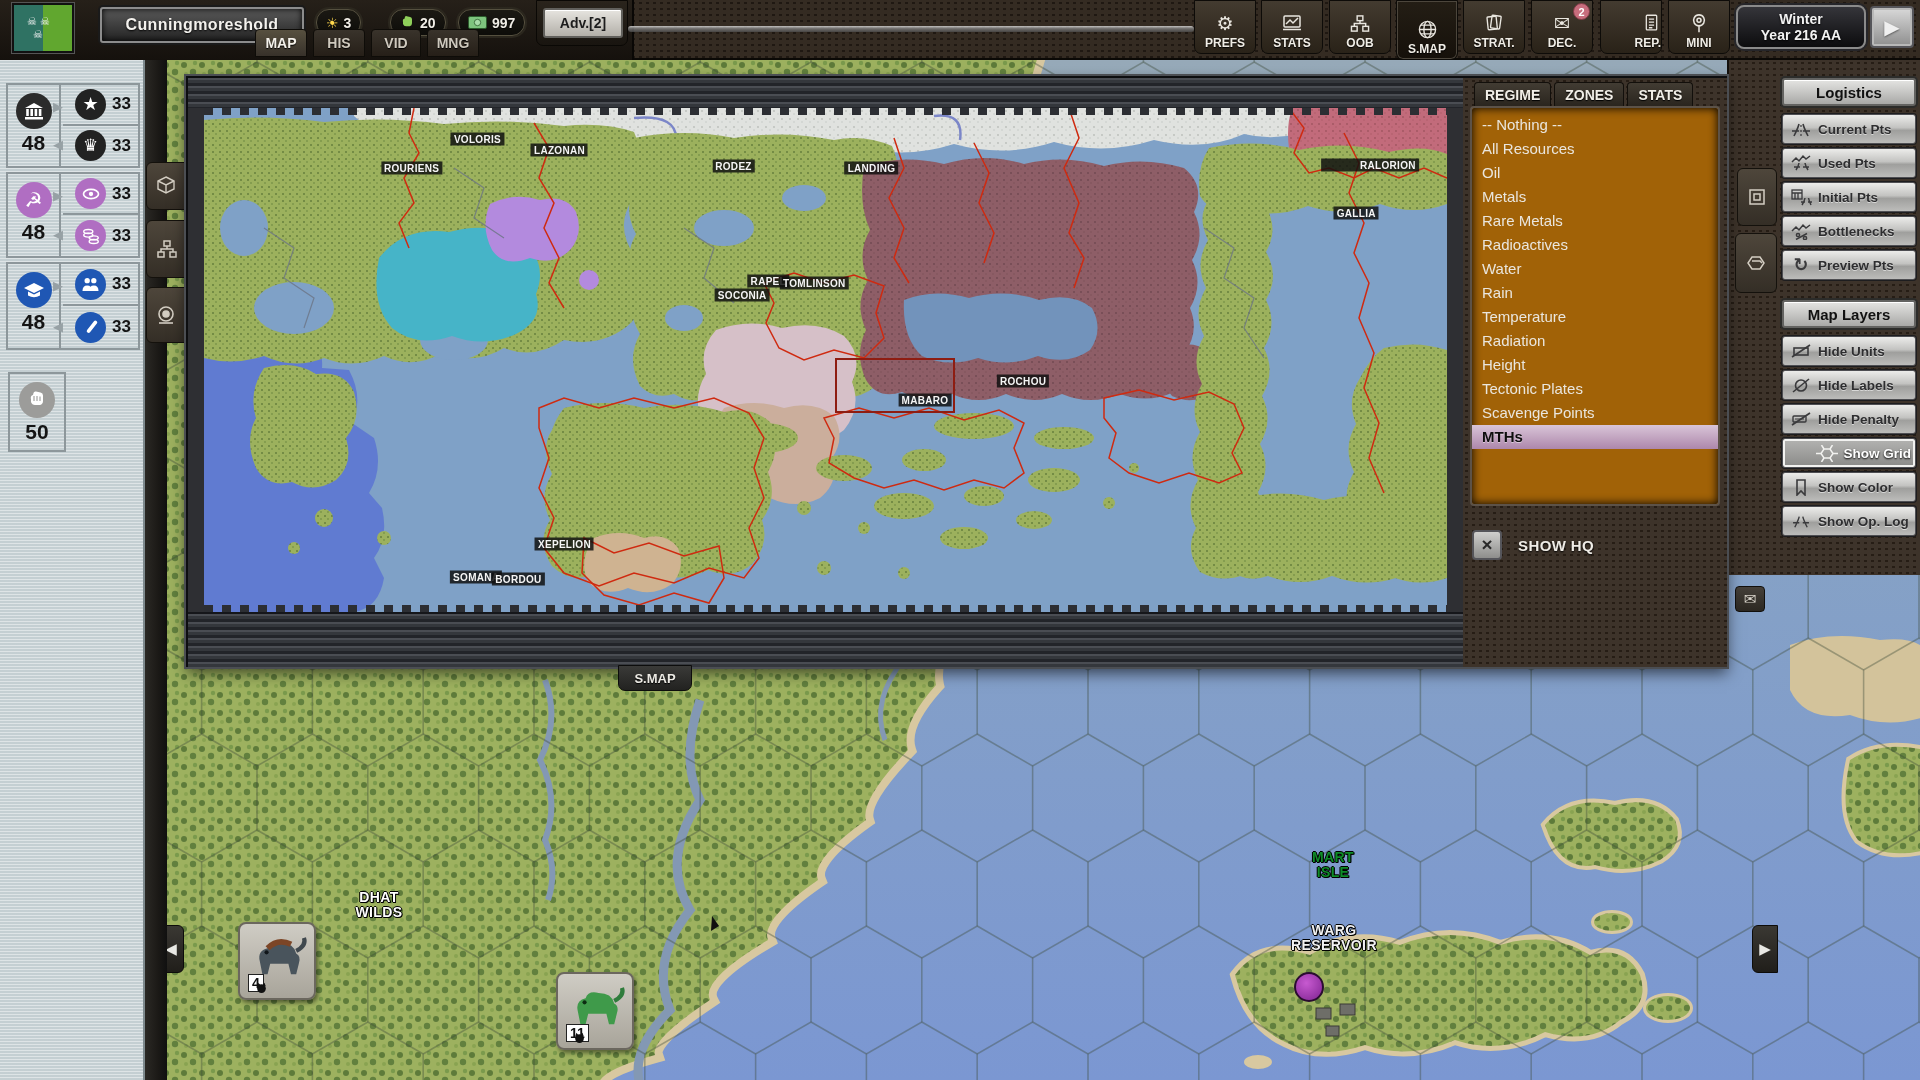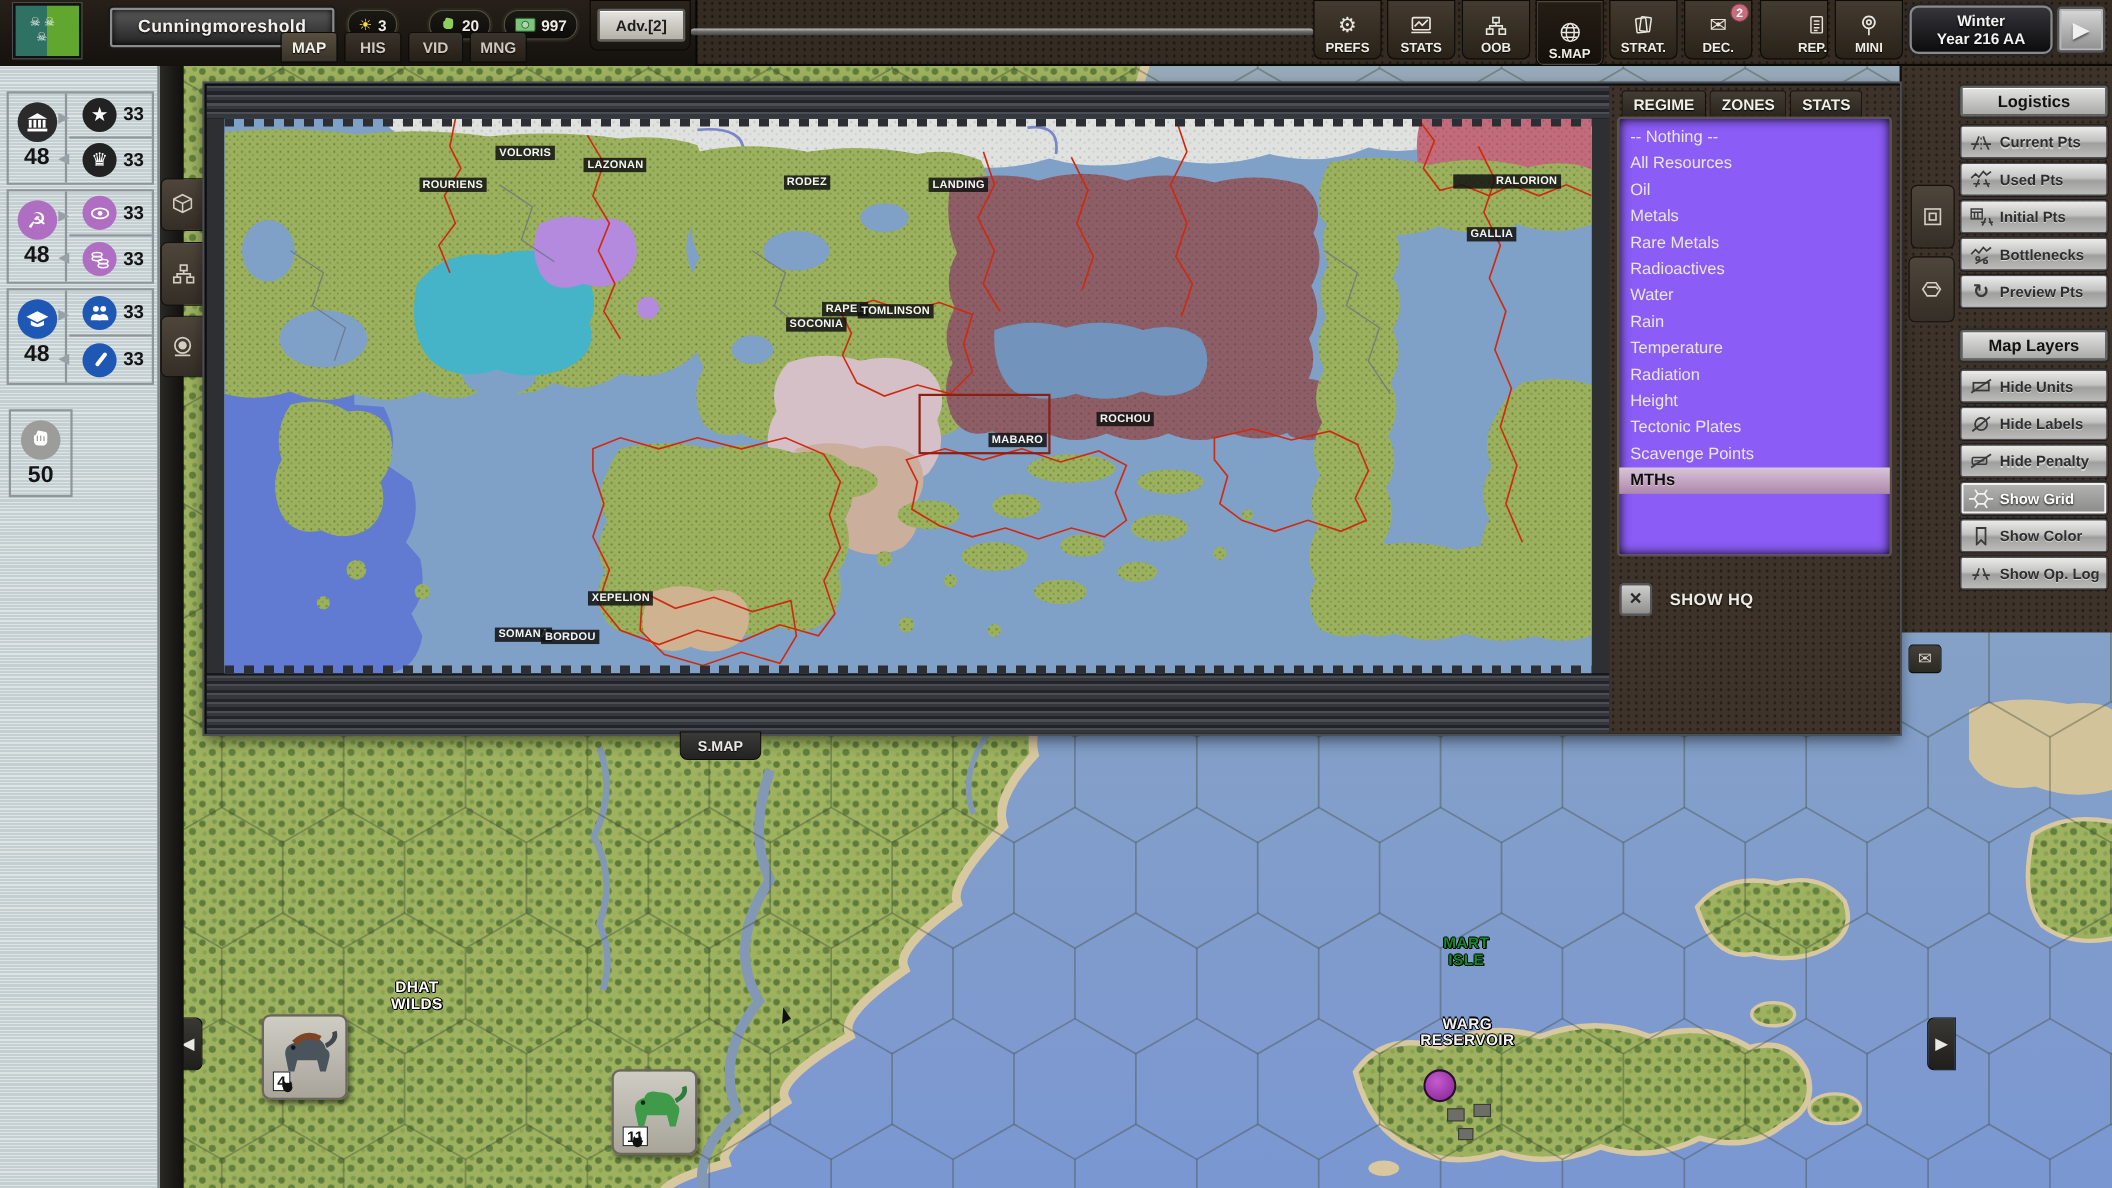--- a/index.html
+++ b/index.html
@@ -109,21 +109,21 @@
     background:linear-gradient(#3a3a38,#222220);border:1px solid #0d0d0c;border-radius:0 0 7px 7px;
     color:#eceae4;font-weight:bold;font-size:13px;display:flex;align-items:center;justify-content:center;
     text-shadow:0 1px 1px #000;}
 
   
   .layer-panel{position:absolute;left:1282px;top:4px;width:250px;}
   .lp-tabs{display:flex;gap:3px;padding-left:4px;}
   .ptab{height:24px;padding:0 10px;background:linear-gradient(#423c33,#2a251e);border:1px solid #120f0b;
     border-bottom:none;border-radius:4px 4px 0 0;color:#f2efe8;font-weight:bold;font-size:14px;
     display:flex;align-items:center;text-shadow:0 1px 1px #000;}
-  .list-box{margin-top:0;height:400px;background:#8b5cf6;border:2px solid #5c5248;border-radius:4px;
+  .list-box{margin-top:0;height:400px;background:#a16207;border:2px solid #5c5248;border-radius:4px;
     box-shadow:inset 0 0 10px #000;padding-top:5px;}
   .litem{height:24px;line-height:24px;padding-left:10px;color:#eae6de;font-size:15px;}
   .litem.sel{color:#0e0e0e;font-weight:bold;text-shadow:0 1px 0 rgba(255,255,255,.45);}
   .showhq{position:absolute;left:1284px;top:452px;display:flex;align-items:center;gap:16px;}
   .chk{width:30px;height:30px;border:2px solid #55555a;border-radius:4px;
     background:linear-gradient(#cfcfcd,#8e8e8c);color:#2a2a2a;font-size:19px;font-weight:bold;
     display:flex;align-items:center;justify-content:center;}
   .showhq .lab{color:#efece6;font-weight:bold;font-size:15px;text-shadow:0 1px 2px #000;letter-spacing:.4px;}
 
   
@@ -132,21 +132,21 @@
     border-left:2px solid #14100c;}
   .rcol{position:absolute;left:1782px;top:78px;width:134px;z-index:34;}
   .title-plate{height:28px;margin:0 0 8px 0;background:linear-gradient(#e4e4e2,#a9a9a7);
     border:2px solid #636361;border-radius:3px;box-shadow:0 0 0 2px #2c2c2a,inset 0 1px 0 #fff;
     display:flex;align-items:center;justify-content:center;color:#111;font-weight:bold;font-size:15px;}
   .sbtn{height:30px;margin-bottom:4px;background:linear-gradient(#ececea 0%,#c3c3c1 45%,#9f9f9d 55%,#bcbcba 100%);
     border:1px solid #4e4e52;border-radius:3px;box-shadow:0 0 0 1px #1d1d1f;
     display:flex;align-items:center;gap:5px;padding:0 4px 0 6px;}
   .sbtn .sic{width:24px;height:22px;display:flex;align-items:center;justify-content:center;color:#3a3a3c;flex:0 0 auto;}
   .sbtn .slb{font-weight:bold;font-size:13.5px;color:#2e2e30;text-shadow:0 1px 0 rgba(255,255,255,.55);white-space:nowrap;}
-  .sbtn.on{background:linear-gradient(#b4b4b2,#8a8a88);box-shadow:inset 0 0 0 2px #f2f2f0,0 0 0 1px #1d1d1f;}
+  .sbtn.on{background:linear-gradient(#b4b4b2,#8a8a88);box-shadow:inset 0 0 0 2px #f2f2f0,0 0 0 1px #1d1d1f;justify-content:flex-end;}
   .sbtn.on .slb{color:#fff;text-shadow:0 1px 2px #000;}
   .gap{height:16px;}
   .edge-arrow{position:absolute;width:26px;height:48px;background:linear-gradient(#3a3833,#201e1a);
     border:1px solid #0d0c0a;display:flex;align-items:center;justify-content:center;color:#e8e8e4;
     font-size:15px;z-index:27;}
   .env-tab{position:absolute;left:1735px;top:586px;width:30px;height:26px;z-index:29;
     background:linear-gradient(#45403a,#2c2822);border:1px solid #110f0c;border-radius:4px;
     display:flex;align-items:center;justify-content:center;color:#ddd8cf;font-size:15px;}
 
   

